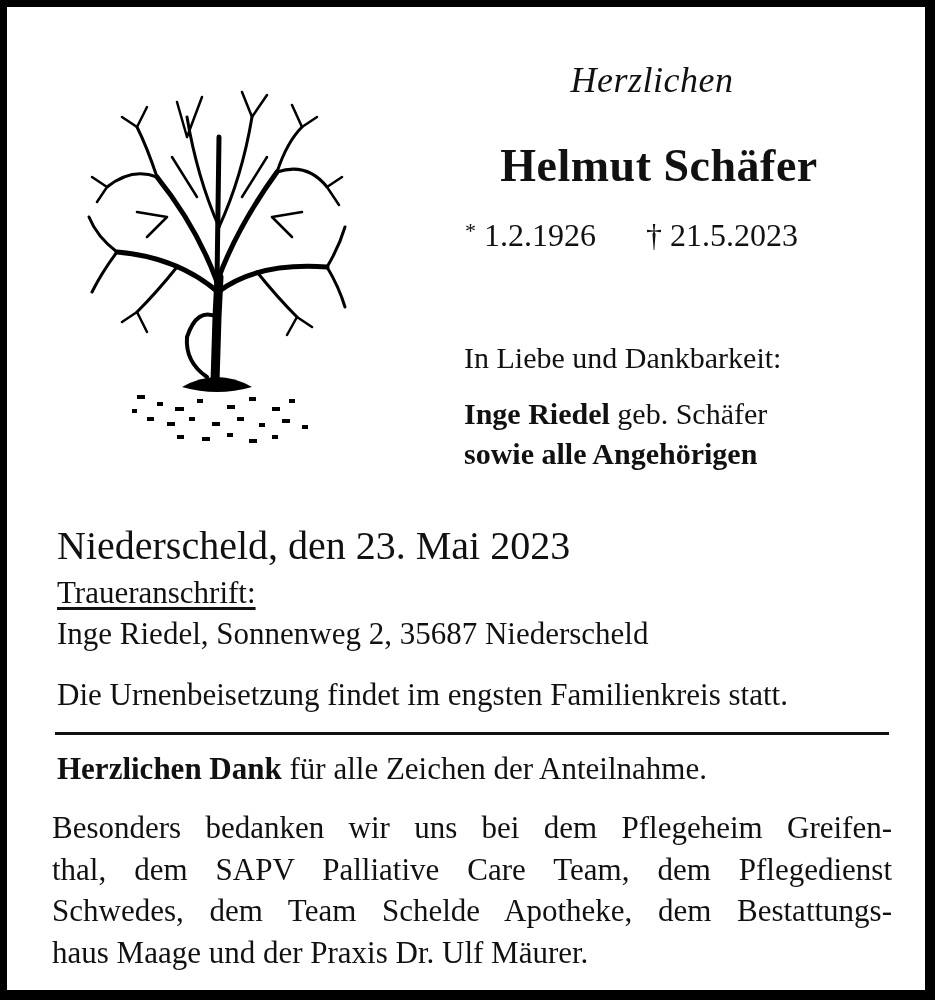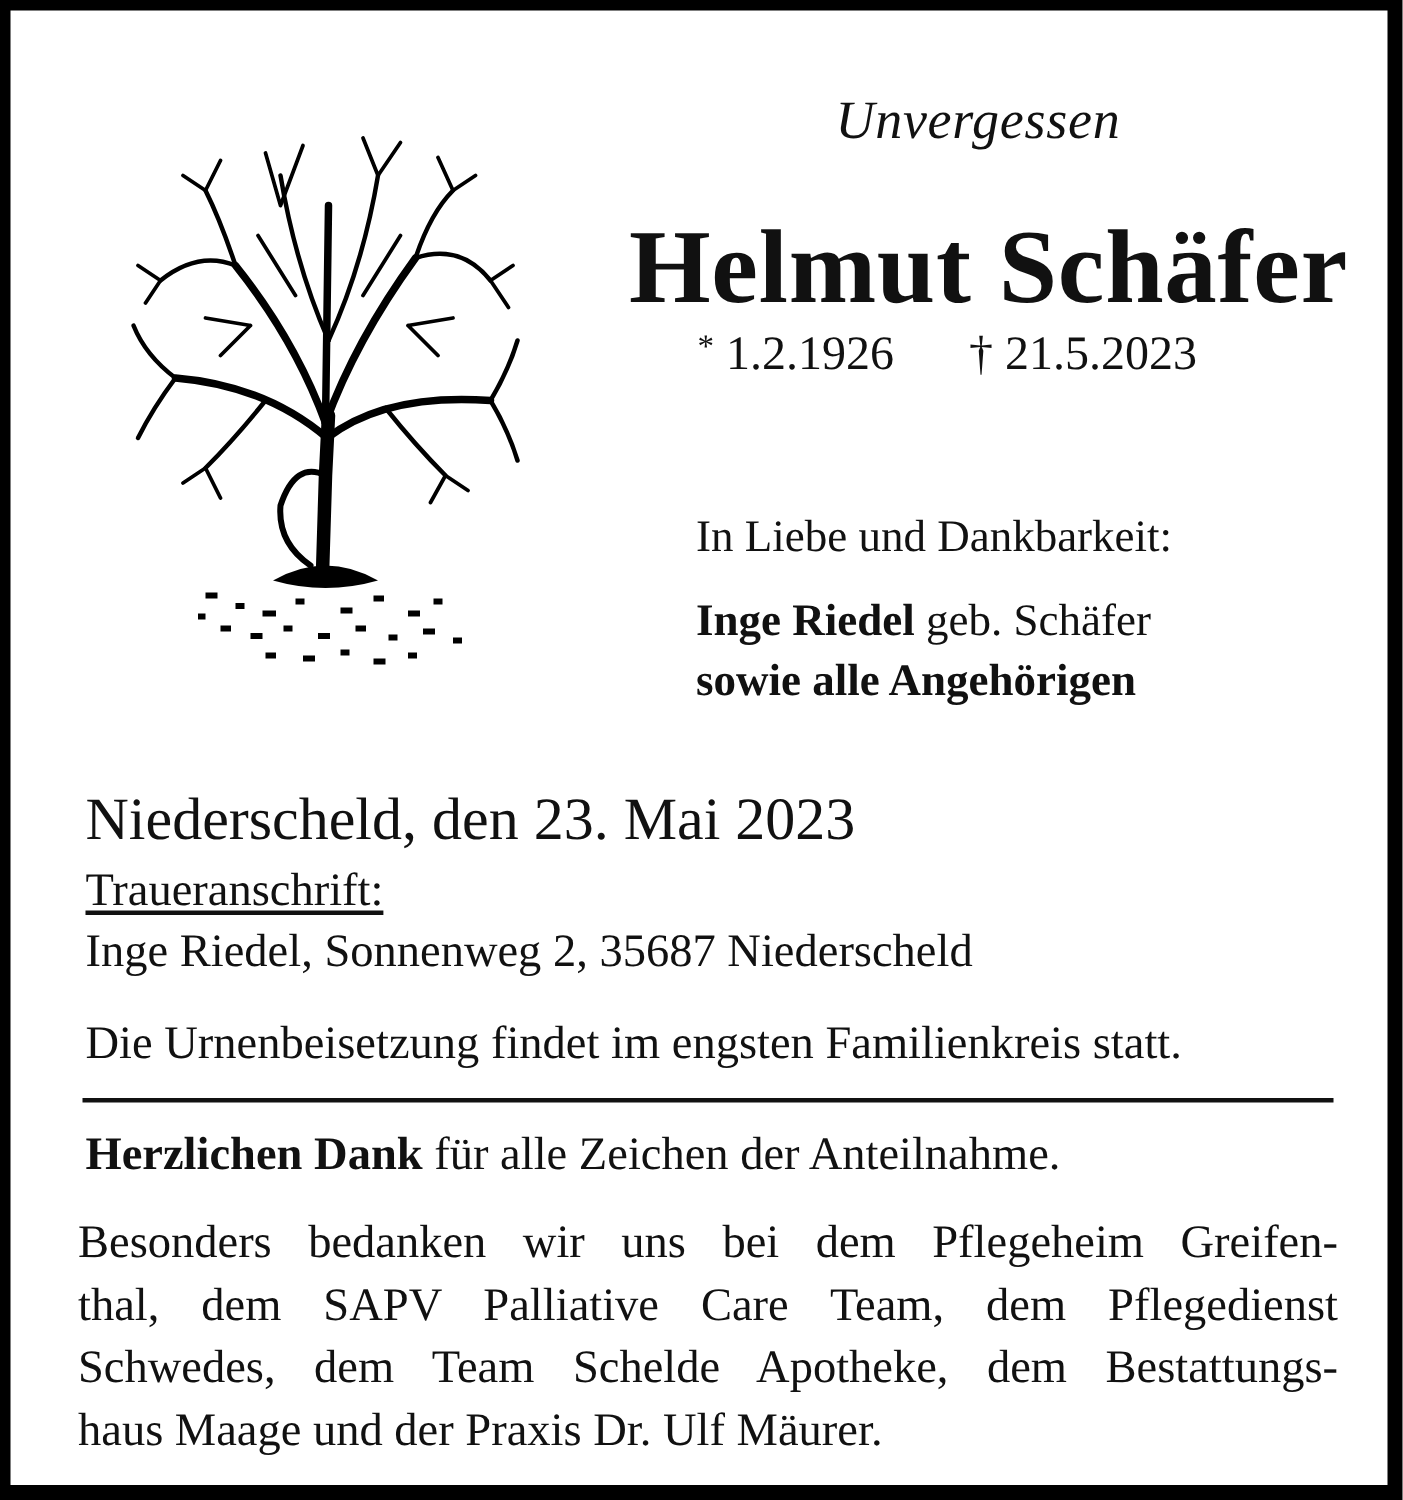--- a/index.html
+++ b/index.html
@@ -9,21 +9,21 @@
     box-sizing: border-box;
     border-top: 7px solid #000; border-left: 7px solid #000;
     border-right: 10px solid #000; border-bottom: 10px solid #000;
     background: #fff;
     font-family: "Liberation Serif", "DejaVu Serif", serif;
     color: #111;
   }
   .abs { position: absolute; white-space: nowrap; }
   .tree { position: absolute; left: 70px; top: 70px; width: 280px; height: 380px; }
   .subtitle { left: 420px; top: 52px; width: 450px; text-align: center; font-style: italic; font-size: 36px; letter-spacing: 0.5px; }
-  .name { left: 412px; top: 132px; width: 480px; text-align: center; font-weight: bold; font-size: 70px; letter-spacing: 0.5px; }
+  .name { left: 412px; top: 132px; width: 480px; text-align: center; font-weight: bold; font-size: 46px; letter-spacing: 0.5px; }
   .dates { left: 458px; top: 210px; font-size: 32px; }
   .dates .gap { display: inline-block; width: 34px; }
   .dates .star { font-size: 22px; vertical-align: 8px; }
   .tribute { left: 457px; top: 334px; font-size: 30px; }
   .mourner1 { left: 457px; top: 390px; font-size: 30px; }
   .mourner2 { left: 457px; top: 430px; font-size: 30px; font-weight: bold; }
   .b { font-weight: bold; }
   .place-date { left: 50px; top: 515px; font-size: 40px; }
   .addr-label { left: 50px; top: 568px; font-size: 31px; text-decoration: underline; text-underline-offset: 4px; }
   .addr { left: 50px; top: 609px; font-size: 31px; }
@@ -87,21 +87,21 @@
         <rect x="225" y="348" width="6" height="4"></rect>
       <rect x="100" y="358" width="7" height="4"></rect>
         <rect x="125" y="360" width="8" height="4"></rect>
       <rect x="150" y="356" width="6" height="4"></rect>
         <rect x="172" y="362" width="8" height="4"></rect>
       <rect x="195" y="358" width="6" height="4"></rect>
         <rect x="55" y="332" width="5" height="4"></rect>
     </g>
   </svg>
 
-  <div class="abs subtitle">Unvergessen</div>
+  <div class="abs subtitle">Herzlichen</div>
   <div class="abs name">Helmut Schäfer</div>
 
   <div class="abs dates">
     <span class="star">*</span>
     <span>1.2.1926</span>
     <span class="gap"></span>
     <span>†</span>
     <span>21.5.2023</span>
   </div>
 

